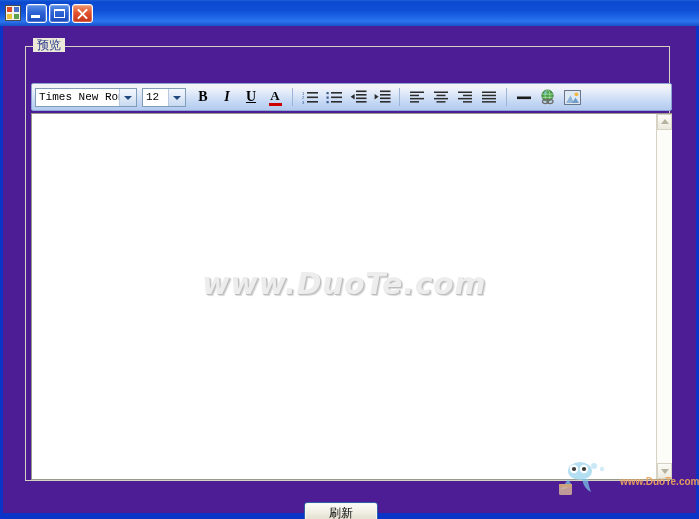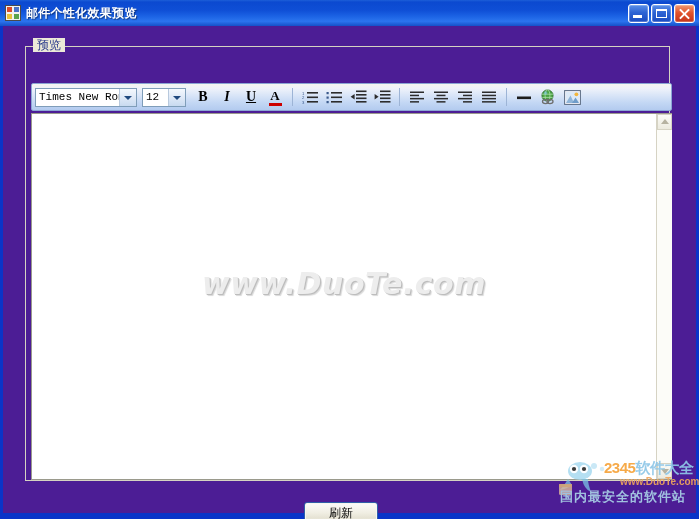--- a/index.html
+++ b/index.html
@@ -390,21 +390,20 @@
 
 <div id="window">
 
   <div id="titlebar">
     <div id="app-icon">
       <span class="q q1"></span>
         <span class="q q2"></span>
       <span class="q q3"></span>
         <span class="q q4"></span>
     </div>
-    <div id="title-text">邮件个性化效果预览</div>
     <div id="caption-buttons">
       <div class="cap-btn minmax">
         <span class="min-glyph"></span>
       </div>
       <div class="cap-btn minmax">
         <span class="max-glyph"></span>
       </div>
       <div class="cap-btn close">
         <span class="x1"></span>
         <span class="x2"></span>
@@ -600,21 +599,17 @@
         <circle cx="16" cy="10" r="2.1" fill="#2b2b2b"></circle>
         <circle cx="26" cy="10" r="4.2" fill="#ffffff" opacity="0.95"></circle>
         <circle cx="26" cy="10" r="2.1" fill="#2b2b2b"></circle>
         <path d="M10 20 Q6 27 2 31 Q9 30 14 26 Z" fill="#7cc6e6" opacity="0.8"></path>
         <path d="M24 20 Q26 30 33 33 Q30 25 30 20 Z" fill="#7cc6e6" opacity="0.8"></path>
         <rect x="1" y="25" width="13" height="11" rx="1.5" fill="#e8c79a" opacity="0.8"></rect>
         <rect x="1" y="25" width="13" height="3.2" fill="#d9ae74" opacity="0.85"></rect>
         <circle cx="36" cy="7" r="3" fill="#9fd6ef" opacity="0.6"></circle>
         <circle cx="44" cy="10" r="2.2" fill="#9fd6ef" opacity="0.5"></circle>
       </svg>
-      <div class="brand">
-        <span class="num">2345</span><span class="cn">软件大全</span>
-      </div>
       <div class="url">www.DuoTe.com</div>
-      <div class="tagline">国内最安全的软件站</div>
     </div>
 
   </div>
 </div>
 
 </body></html>

